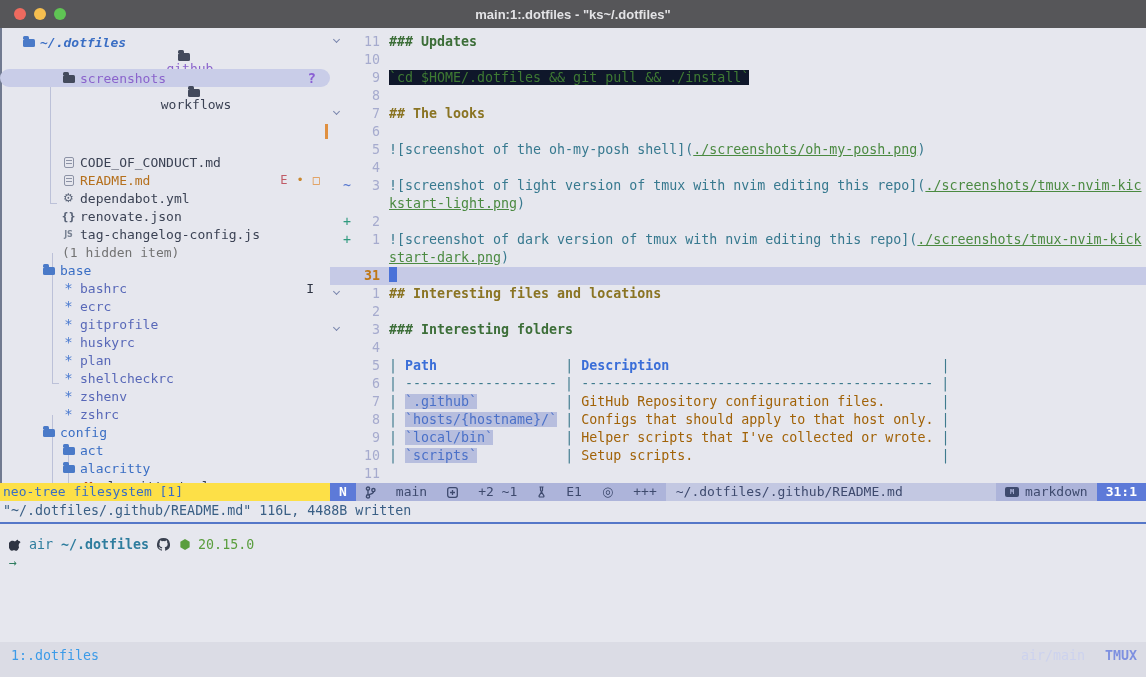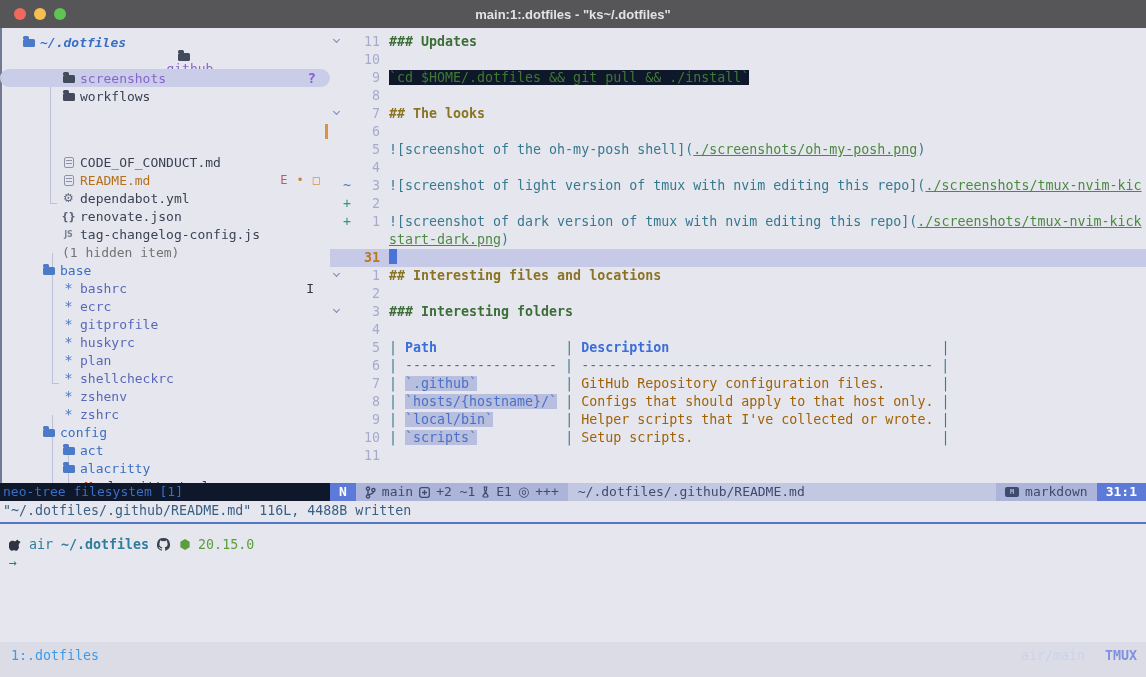--- a/index.html
+++ b/index.html
@@ -28,21 +28,21 @@
   .v-purple{color:#8a63cc}
   .v-blue{color:#3a6ec4}
   .v-slate{color:#5868b8}
   .v-plain{color:#3b4254}
   .v-orange{color:#b5701d}
   .v-hidden{color:#737373;}
   .tbadge{margin-left:auto;margin-right:14px;color:#8a5fd4;font-weight:bold;font-size:14px}
   .tmarks{margin-left:auto;margin-right:10px;display:flex;gap:9px;font-size:12px;align-items:center}
   .ttrail{margin-left:auto;margin-right:16px;color:#2e3442}
   .nt-marker{position:absolute;left:325px;top:96px;width:3px;height:15px;background:#e09040}
-  .ntstatus{position:absolute;top:455px;left:0;width:330px;height:18px;background:#0f172a;color:#3a6ec4;font-size:13px;line-height:18px;padding-left:3px;white-space:pre}
+  .ntstatus{position:absolute;top:455px;left:0;width:330px;height:18px;background:#fde047;color:#3a6ec4;font-size:13px;line-height:18px;padding-left:3px;white-space:pre}
   
   .edwrap{position:absolute;top:0;left:330px;width:816px;height:455px;padding-top:5px;overflow:hidden}
   .eline{height:18px;display:flex;white-space:pre;font-size:13.3px;line-height:18px}
   .eline.cur{background:#c6cae6}
   .efold{width:13px;text-align:center;flex:none}
   .chev{display:inline-block;width:5px;height:5px;border-right:1.5px solid #7a87ae;border-bottom:1.5px solid #7a87ae;transform:rotate(45deg);margin-bottom:4px}
   .esign{width:10px;flex:none}
   .esign.add{color:#2f9a7e}.esign.chg{color:#5a7ad0}
   .enum{width:27px;text-align:right;color:#a6abce;flex:none}
   .enum.curnum{color:#bf7818;font-weight:bold}
@@ -53,21 +53,21 @@
   .seg-link{color:#4b8a41;text-decoration:underline}
   .seg-chipg{background:#0f172a;color:#3e7a33}
   .seg-chip{background:#b7bede;color:#4a70c8}
   .seg-pp{color:#3f7b8e}
   .seg-th{color:#3a6ed8;font-weight:bold}
   .seg-td{color:#a16207}
   .cursorblk{display:inline-block;width:8px;height:15px;background:#4a72d8;vertical-align:-2px}
   
   .sl{position:absolute;top:455px;left:330px;width:816px;height:18px;display:flex;font-size:13px;line-height:18px;color:#3e4a6e}
   .sl-mode{background:#5d7ad8;color:#fff;font-weight:bold;padding:0 9px}
-  .sl-git{background:#adb4da;padding:0 9px;display:flex;align-items:center;gap:6px;white-space:pre}
+  .sl-git{background:#adb4da;padding:0 9px;display:flex;align-items:center;gap:20px;white-space:pre}
   .sl-path{background:#c3c8e2;flex:1;padding:0 10px;white-space:pre}
   .sl-ft{background:#adb4da;padding:0 9px;display:flex;align-items:center;gap:6px}
   .sl-pos{background:#5d7ad8;color:#fff;font-weight:bold;padding:0 9px}
   .mdbadge{display:inline-block;width:14px;height:10px;background:#3e4a6e;border-radius:2px;color:#adb4da;font-size:7px;font-weight:bold;text-align:center;line-height:10px}
   .circ{font-family:"DejaVu Sans",sans-serif}
   
   .msg{position:absolute;top:473px;left:0;width:1146px;height:20px;font-size:13.3px;line-height:20px;color:#3a5f85;padding-left:3px;white-space:pre}
   .sep{position:absolute;top:494px;left:0;width:1146px;height:2px;background:#5577c8}
   .shell{position:absolute;top:496px;left:0;width:1146px;height:118px}
   .prompt{margin:13px 0 0 9px;display:flex;align-items:center;gap:8px;font-size:13.3px;white-space:pre}
@@ -100,21 +100,21 @@
 
   <div class="sidebar">
     <div class="guide gcorner" style="left:50px;top:45px;height:131px"></div>
     <div class="guide gcorner" style="left:52px;top:225px;height:131px"></div>
     <div class="guide" style="left:52px;top:387px;height:68px"></div>
     <div class="guide" style="left:68px;top:423px;height:32px"></div>
     <div>
         <div class="trow" style="padding-left: 22px;"><span class="ticon" style="color: rgb(74, 122, 200);"><span class="i-folder"></span></span><span class="v-root">~/.dotfiles</span></div>
         <div class="trow" style="padding-left: 42px; flex-direction: column;"><span class="ticon" style="color: rgb(67, 74, 92);"><span class="i-folder"></span></span><span class="v-purple">.github</span></div>
         <div class="trow sel" style="padding-left: 62px; border-radius: 9px;"><span class="ticon" style="color: rgb(67, 74, 92);"><span class="i-folder"></span></span><span class="v-purple">screenshots</span><span class="tbadge">?</span></div>
-        <div class="trow" style="padding-left: 62px;"><span class="ticon" style="color: rgb(67, 74, 92);"><span class="i-folder"></span></span><span class="v-plain">workflows</span></div>
+        <div class="trow" style="padding-left: 62px; flex-direction: column;"><span class="ticon" style="color: rgb(67, 74, 92);"><span class="i-folder"></span></span><span class="v-plain">workflows</span></div>
         <div class="trow" style="padding-left: 62px; margin-top: 48px;"><span class="ticon" style="color: rgb(141, 147, 166);"><span class="i-file"></span></span><span class="v-plain">CODE_OF_CONDUCT.md</span></div>
         <div class="trow" style="padding-left: 62px;"><span class="ticon" style="color: rgb(141, 147, 166);"><span class="i-file"></span></span><span class="v-orange">README.md</span><span class="tmarks"><span style="color: rgb(192, 90, 102);">E</span><span style="color: rgb(201, 135, 46);">•</span><span style="color: rgb(224, 144, 64);">□</span></span></div>
         <div class="trow" style="padding-left: 62px;"><span class="ticon" style="color: rgb(90, 100, 120);"><span class="i-txt" style="font-size:12px">⚙</span></span><span class="v-plain">dependabot.yml</span></div>
         <div class="trow" style="padding-left: 62px;"><span class="ticon" style="color: rgb(90, 100, 120);"><span class="i-txt" style="font-size:10px;font-weight:bold">{}</span></span><span class="v-plain">renovate.json</span></div>
         <div class="trow" style="padding-left: 62px;"><span class="ticon" style="color: rgb(122, 132, 148); text-align: right;"><span class="i-txt" style="font-size:8px;font-weight:bold">JS</span></span><span class="v-plain">tag-changelog-config.js</span></div>
         <div class="trow" style="padding-left: 62px;"><span class="v-hidden">(1 hidden item)</span></div>
         <div class="trow" style="padding-left: 42px;"><span class="ticon" style="color: rgb(74, 122, 200);"><span class="i-folder"></span></span><span class="v-blue">base</span></div>
         <div class="trow" style="padding-left: 62px;"><span class="ticon" style="color: rgb(74, 122, 208);"><span style="font-size:14px">*</span></span><span class="v-slate">bashrc</span><span class="ttrail">I</span></div>
         <div class="trow" style="padding-left: 62px;"><span class="ticon" style="color: rgb(74, 122, 208);"><span style="font-size:14px">*</span></span><span class="v-slate">ecrc</span></div>
         <div class="trow" style="padding-left: 62px;"><span class="ticon" style="color: rgb(74, 122, 208);"><span style="font-size:14px">*</span></span><span class="v-slate">gitprofile</span></div>
@@ -137,20 +137,21 @@
     <div>
         <div class="eline"><span class="efold"><span class="chev"></span></span><span class="esign chg"></span><span class="enum">11</span><span class="etxt"><span class="seg-h3">### Updates</span></span></div>
         <div class="eline"><span class="efold"></span><span class="esign chg"></span><span class="enum">10</span><span class="etxt"></span></div>
         <div class="eline"><span class="efold"></span><span class="esign chg"></span><span class="enum">9</span><span class="etxt"><span class="seg-chipg">`cd $HOME/.dotfiles &amp;&amp; git pull &amp;&amp; ./install`</span></span></div>
         <div class="eline"><span class="efold"></span><span class="esign chg"></span><span class="enum">8</span><span class="etxt"></span></div>
         <div class="eline"><span class="efold"><span class="chev"></span></span><span class="esign chg"></span><span class="enum">7</span><span class="etxt"><span class="seg-h2">## The looks</span></span></div>
         <div class="eline"><span class="efold"></span><span class="esign chg"></span><span class="enum">6</span><span class="etxt"></span></div>
         <div class="eline"><span class="efold"></span><span class="esign chg"></span><span class="enum">5</span><span class="etxt"><span class="seg-md">![screenshot of the oh-my-posh shell](</span><span class="seg-link">./screenshots/oh-my-posh.png</span><span class="seg-md">)</span></span></div>
         <div class="eline"><span class="efold"></span><span class="esign chg"></span><span class="enum">4</span><span class="etxt"></span></div>
         <div class="eline"><span class="efold"></span><span class="esign chg">~</span><span class="enum">3</span><span class="etxt"><span class="seg-md">![screenshot of light version of tmux with nvim editing this repo](</span><span class="seg-link">./screenshots/tmux-nvim-kic</span></span></div>
+        <div class="eline"><span class="efold"></span><span class="esign chg"></span><span class="enum"></span><span class="etxt"><span class="seg-link">kstart-light.png</span><span class="seg-md">)</span></span></div>
         <div class="eline"><span class="efold"></span><span class="esign add">+</span><span class="enum">2</span><span class="etxt"></span></div>
         <div class="eline"><span class="efold"></span><span class="esign add">+</span><span class="enum">1</span><span class="etxt"><span class="seg-md">![screenshot of dark version of tmux with nvim editing this repo](</span><span class="seg-link">./screenshots/tmux-nvim-kick</span></span></div>
         <div class="eline"><span class="efold"></span><span class="esign chg"></span><span class="enum"></span><span class="etxt"><span class="seg-link">start-dark.png</span><span class="seg-md">)</span></span></div>
         <div class="eline cur"><span class="efold"></span><span class="esign chg"></span><span class="enum curnum">31</span><span class="etxt"><span class="cursorblk"></span></span></div>
         <div class="eline"><span class="efold"><span class="chev"></span></span><span class="esign chg"></span><span class="enum">1</span><span class="etxt"><span class="seg-h2">## Interesting files and locations</span></span></div>
         <div class="eline"><span class="efold"></span><span class="esign chg"></span><span class="enum">2</span><span class="etxt"></span></div>
         <div class="eline"><span class="efold"><span class="chev"></span></span><span class="esign chg"></span><span class="enum">3</span><span class="etxt"><span class="seg-h3">### Interesting folders</span></span></div>
         <div class="eline"><span class="efold"></span><span class="esign chg"></span><span class="enum">4</span><span class="etxt"></span></div>
         <div class="eline"><span class="efold"></span><span class="esign chg"></span><span class="enum">5</span><span class="etxt"><span class="seg-pp">| </span><span class="seg-th">Path</span><span class="seg-td">               </span><span class="seg-pp"> | </span><span class="seg-th">Description</span><span class="seg-td">                                 </span><span class="seg-pp"> |</span></span></div>
         <div class="eline"><span class="efold"></span><span class="esign chg"></span><span class="enum">6</span><span class="etxt"><span class="seg-pp">| ------------------- | -------------------------------------------- |</span></span></div>

